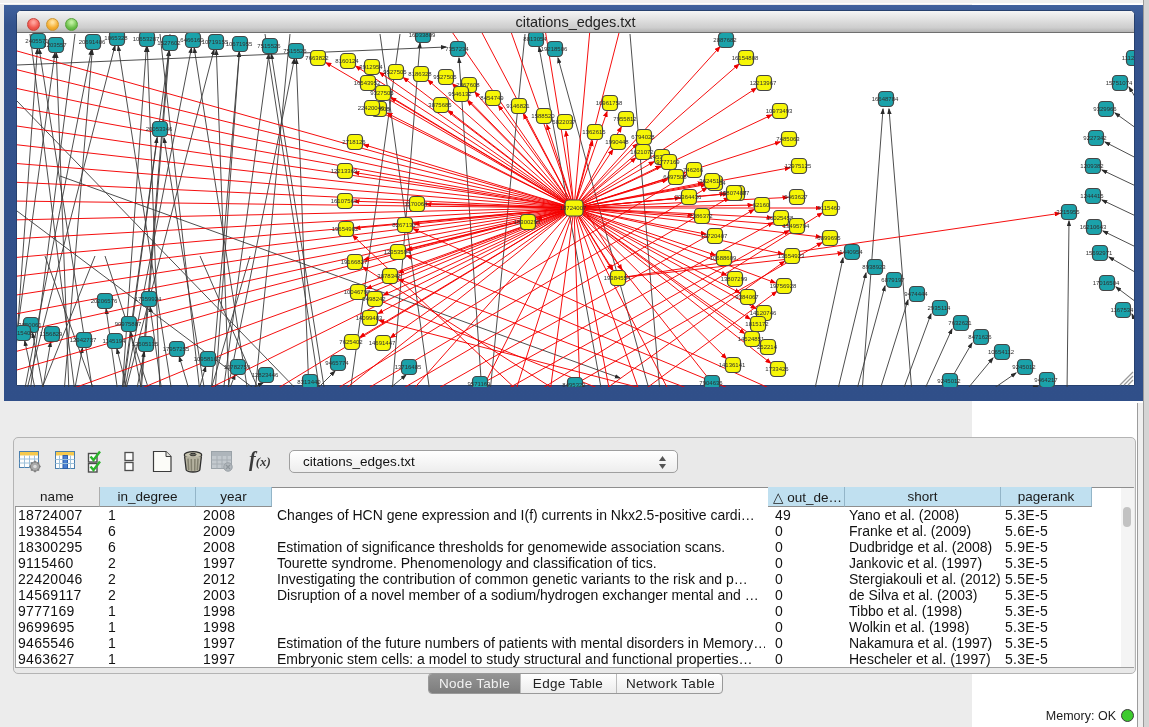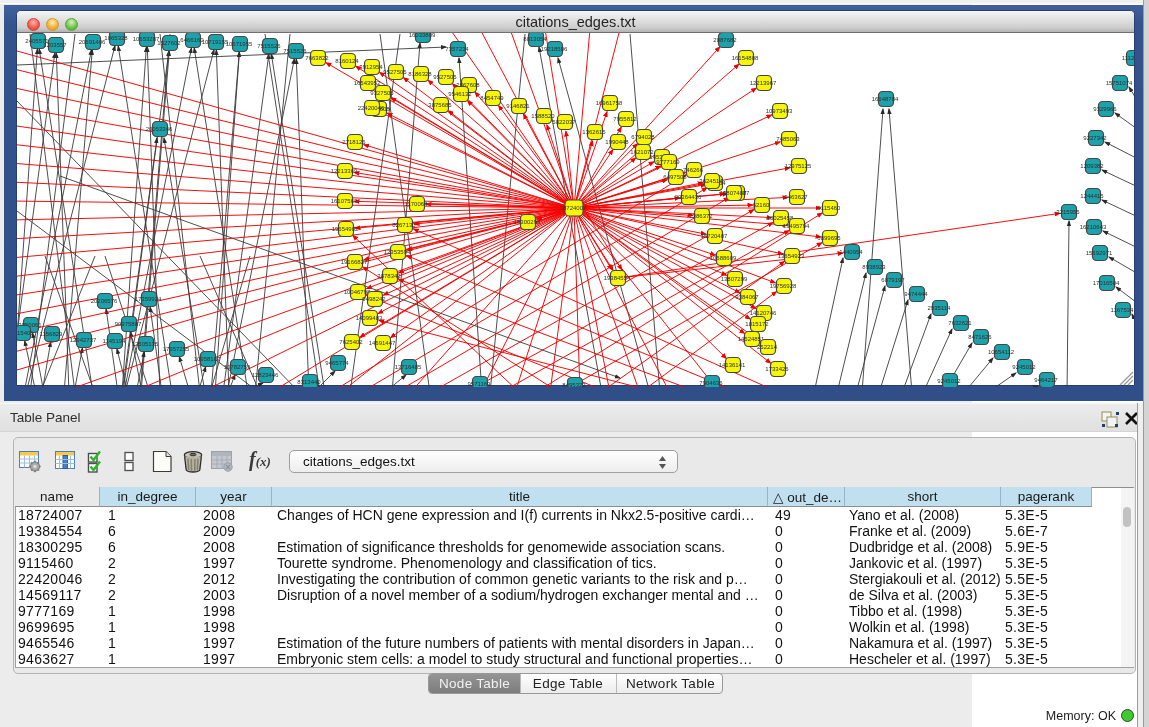--- a/index.html
+++ b/index.html
@@ -537,33 +537,20 @@
 <text x="694.0" y="150.2" class="nl">3624514</text>
 <rect x="548.0" y="167.0" width="18" height="16" rx="4" class="ny"></rect>
 <text x="556.0" y="177.2" class="nl">18724007</text>
 <g stroke="#9a9a9a" stroke-width="1.3">
 <line x1="1103" y1="352" x2="1116" y2="339"></line>
 <line x1="1107" y1="352" x2="1116" y2="343"></line>
 <line x1="1111" y1="352" x2="1116" y2="347"></line>
 </g>
 </svg>
 </div>
-<div id="tph">
-      <div class="t">Table Panel</div>
-  <svg style="position:absolute;left:1101px;top:7px" width="20" height="17">
-    <rect x="1" y="1" width="9" height="9" fill="#eef4fa" stroke="#9a8f40"></rect>
-    <rect x="6" y="6" width="10" height="10" fill="#eef4fa" stroke="#9a8f40"></rect>
-    <rect x="15" y="1" width="3" height="3" fill="#1c3f7a"></rect>
-        <rect x="1" y="13" width="3" height="3" fill="#1c3f7a"></rect>
-        <rect x="14" y="13" width="3" height="3" fill="#1c3f7a"></rect>
-  </svg>
-  <svg style="position:absolute;left:1124px;top:7px" width="16" height="15">
-    <path d="M2,2 L13,13 M13,2 L2,13" stroke="#111" stroke-width="2.6"></path>
-  </svg>
-</div>
 <div id="panright"></div>
 <div id="panel"></div>
 <svg class="ticon" style="left:19px" width="24" height="23">
 <rect x="0.5" y="1.5" width="19" height="16" fill="#fdfdfd" stroke="#4a7fae"></rect>
 <rect x="1" y="2" width="18" height="3.5" fill="#f5c94e"></rect>
 <path d="M0.5,9 h19 M0.5,13 h19 M5.5,5.5 v12 M10.5,5.5 v12 M15.5,5.5 v12" stroke="#9cc0da" stroke-width="1"></path>
 <circle cx="16" cy="16.5" r="4.6" fill="#a9a9a9" stroke="#7e7e7e"></circle>
 <circle cx="16" cy="16.5" r="1.8" fill="#dcdcdc"></circle>
 <g stroke="#7e7e7e" stroke-width="1.7">
         <path d="M16,10.8 v1.8 M16,20.4 v1.8 M10.3,16.5 h1.8 M19.9,16.5 h1.8 M12,12.5 l1.3,1.3 M18.7,19.2 l1.3,1.3 M20,12.5 l-1.3,1.3 M13.3,19.2 L12,20.5"></path>
@@ -606,37 +593,36 @@
 <div id="combo">citations_edges.txt
   <svg style="position:absolute;right:10px;top:5px" width="9" height="13">
     <path d="M4.5,0 L8,5 L1,5 Z" fill="#555"></path>
         <path d="M4.5,13 L8,8 L1,8 Z" fill="#555"></path>
   </svg>
 </div>
 <div id="tbl"></div>
 <div class="hc" style="left:15px;width:85px;background:#e9e9e9;border-right:1px solid #adadad">name</div>
 <div class="hc" style="left:100px;width:96px">in_degree</div>
 <div class="hc" style="left:196px;width:76px">year</div>
-<div class="hc" style="left:272px;width:496px">title</div>
 <div class="hc" style="left:768px;width:77px;text-align:left;padding-left:5px">△ out_de…</div>
 <div class="hc" style="left:845px;width:156px">short</div>
 <div class="hc" style="left:1001px;width:91px">pagerank</div>
 <div class="cell" style="left:18px;top:507px">18724007</div>
     <div class="cell" style="left:108px;top:507px">1</div>
     <div class="cell" style="left:203px;top:507px">2008</div>
     <div class="cell" style="left:277px;top:507px;width:488px;letter-spacing:0">Changes of HCN gene expression and I(f) currents in Nkx2.5-positive cardi…</div>
     <div class="cell" style="left:775px;top:507px">49</div>
     <div class="cell" style="left:849px;top:507px;letter-spacing:0">Yano et al. (2008)</div>
     <div class="cell" style="left:1005px;top:507px">5.3E-5</div>
 <div class="cell" style="left:18px;top:523px">19384554</div>
     <div class="cell" style="left:108px;top:523px">6</div>
     <div class="cell" style="left:203px;top:523px">2009</div>
     <div class="cell" style="left:775px;top:523px">0</div>
     <div class="cell" style="left:849px;top:523px;letter-spacing:0">Franke et al. (2009)</div>
-    <div class="cell" style="left:1005px;top:523px">5.6E-7</div>
+    <div class="cell" style="left:1005px;top:523px">5.6E-5</div>
 <div class="cell" style="left:18px;top:539px">18300295</div>
     <div class="cell" style="left:108px;top:539px">6</div>
     <div class="cell" style="left:203px;top:539px">2008</div>
     <div class="cell" style="left:277px;top:539px;width:488px;letter-spacing:0">Estimation of significance thresholds for genomewide association scans.</div>
     <div class="cell" style="left:775px;top:539px">0</div>
     <div class="cell" style="left:849px;top:539px;letter-spacing:0">Dudbridge et al. (2008)</div>
     <div class="cell" style="left:1005px;top:539px">5.9E-5</div>
 <div class="cell" style="left:18px;top:555px">9115460</div>
     <div class="cell" style="left:108px;top:555px">2</div>
     <div class="cell" style="left:203px;top:555px">1997</div>
@@ -666,21 +652,21 @@
     <div class="cell" style="left:1005px;top:603px">5.3E-5</div>
 <div class="cell" style="left:18px;top:619px">9699695</div>
     <div class="cell" style="left:108px;top:619px">1</div>
     <div class="cell" style="left:203px;top:619px">1998</div>
     <div class="cell" style="left:775px;top:619px">0</div>
     <div class="cell" style="left:849px;top:619px;letter-spacing:0">Wolkin et al. (1998)</div>
     <div class="cell" style="left:1005px;top:619px">5.3E-5</div>
 <div class="cell" style="left:18px;top:635px">9465546</div>
     <div class="cell" style="left:108px;top:635px">1</div>
     <div class="cell" style="left:203px;top:635px">1997</div>
-    <div class="cell" style="left:277px;top:635px;width:488px;letter-spacing:0">Estimation of the future numbers of patients with mental disorders in Japan…</div>
+    <div class="cell" style="left:277px;top:635px;width:488px;letter-spacing:0">Estimation of the future numbers of patients with mental disorders in Memory…</div>
     <div class="cell" style="left:775px;top:635px">0</div>
     <div class="cell" style="left:849px;top:635px;letter-spacing:0">Nakamura et al. (1997)</div>
     <div class="cell" style="left:1005px;top:635px">5.3E-5</div>
 <div class="cell" style="left:18px;top:651px">9463627</div>
     <div class="cell" style="left:108px;top:651px">1</div>
     <div class="cell" style="left:203px;top:651px">1997</div>
     <div class="cell" style="left:277px;top:651px;width:488px;letter-spacing:0">Embryonic stem cells: a model to study structural and functional properties…</div>
     <div class="cell" style="left:775px;top:651px">0</div>
     <div class="cell" style="left:849px;top:651px;letter-spacing:0">Hescheler et al. (1997)</div>
     <div class="cell" style="left:1005px;top:651px">5.3E-5</div>

